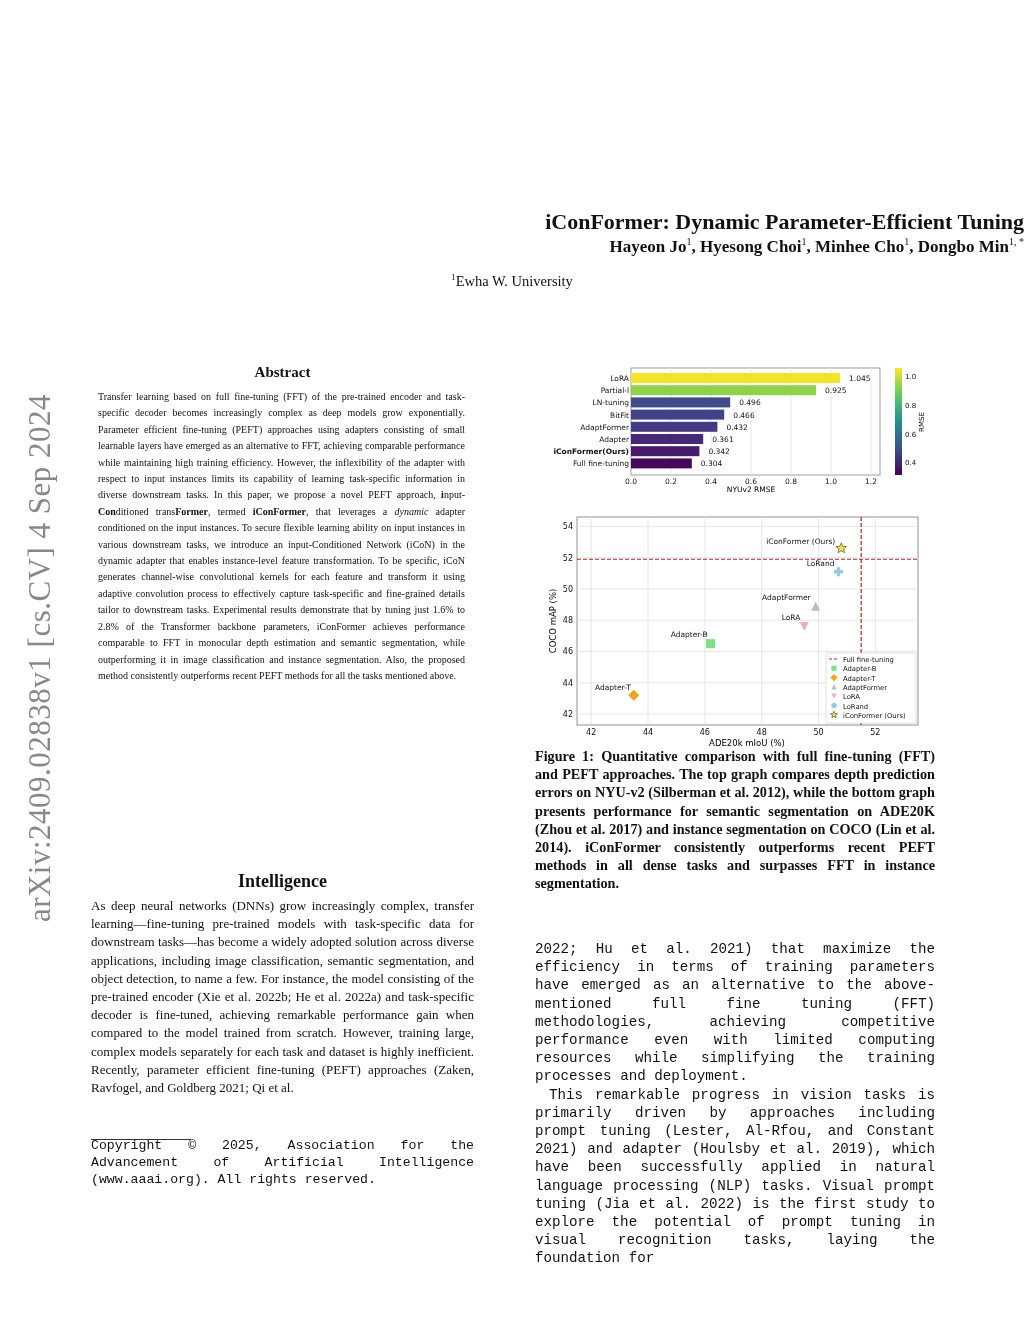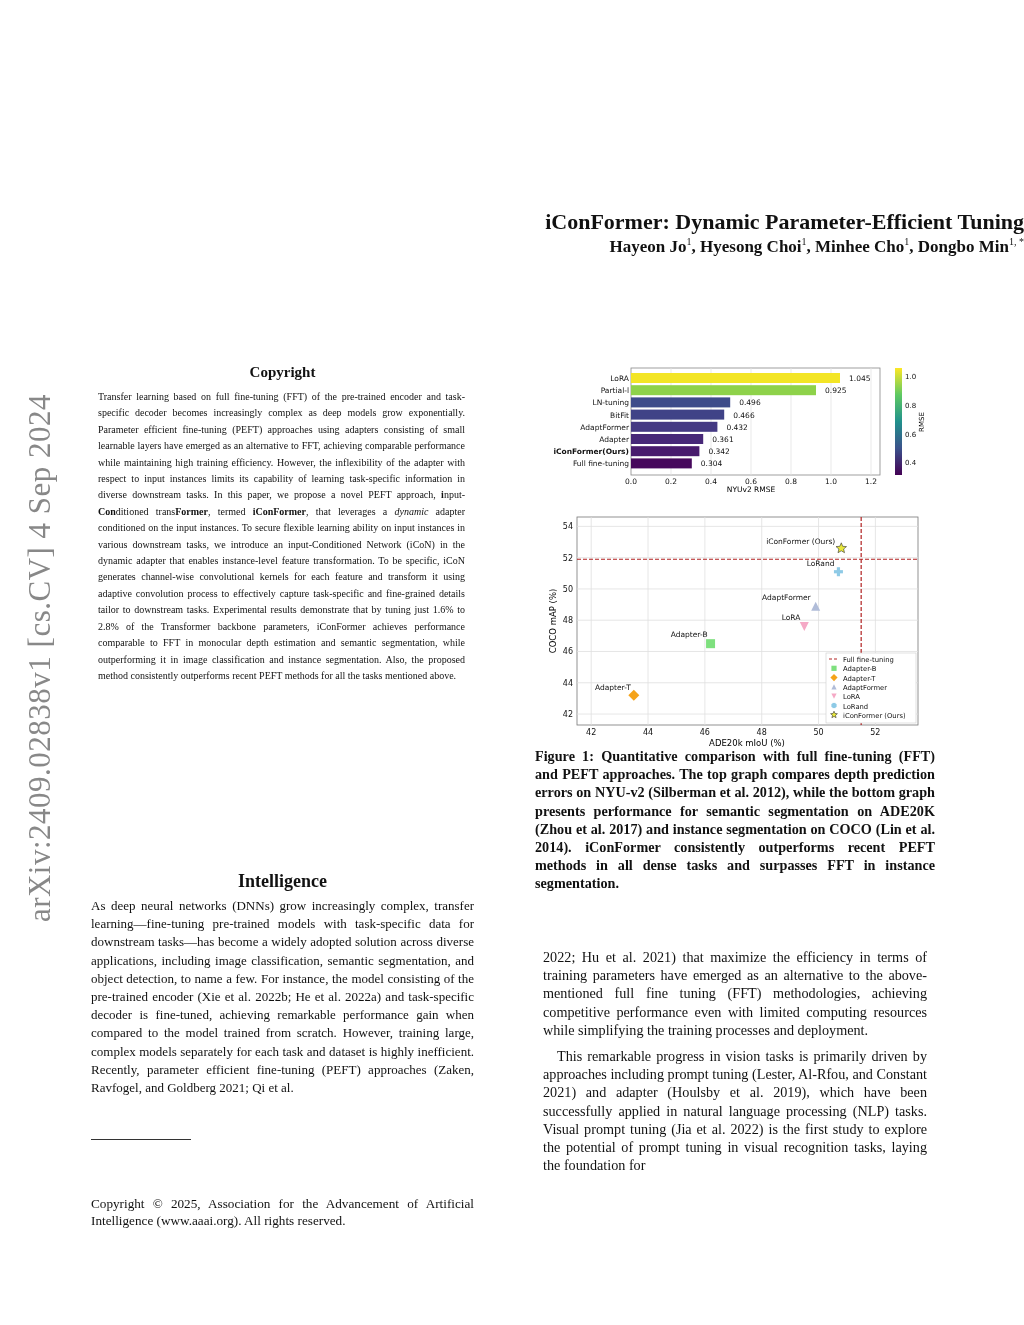--- a/index.html
+++ b/index.html
@@ -12,24 +12,24 @@
   .affil { position:absolute; left:0; right:0; top:268px; text-align:center; font-size:14.5px; line-height:18px; }
   .affil sup { font-size:9px; }
   .col-left { position:absolute; left:91px; width:383px; }
   .col-right { position:absolute; left:535px; width:400px; }
   .sec-head { text-align:center; font-weight:bold; }
   .abs-head { top:364px; font-size:15px; }
   .abstract { top:389px; left:98px; width:367px; font-size:10px; line-height:16.4px; text-align:justify; hyphens:auto; }
   .intro-head { top:871px; font-size:18px; }
   .intro { top:897px; font-size:13px; line-height:18.2px; text-align:justify; }
   .fn-rule { position:absolute; left:91px; top:1139px; width:100px; border-top:1px solid #333; }
-  .footnote { top:1195px; font-size:13.2px; line-height:17px; text-align:justify; }
+  .footnote { top:1137px; font-size:13.2px; line-height:17px; text-align:justify;font-family:Liberation Mono, monospace; }
   .caption { top:747px; font-size:14.2px; line-height:18.2px; text-align:justify;font-weight:bold; }
   .right-body { top:940px; font-size:14.2px; line-height:18.2px; text-align:justify; }
-  .right-body p { margin:8px; }
+  .right-body p { margin:0;font-family:Liberation Mono, monospace; }
   .right-body p.indent { text-indent:14px; }
   svg text { font-family:"DejaVu Sans", sans-serif; }
   .fig-top { position:absolute; left:540px; top:362px; }
   .fig-bot { position:absolute; left:540px; top:510px; }
 </style>
 </head>
 <body>
 
 <div class="arxiv">
     <span>arXiv:2409.02838v1  [cs.CV]  4 Sep 2024</span>
@@ -40,23 +40,24 @@
 </div>
 
 <div class="authors">
   <span>Hayeon Jo</span><sup>1</sup>,
   <span>Hyesong Choi</span><sup>1</sup>,
   <span>Minhee Cho</span><sup>1</sup>,
   <span>Dongbo Min</span><sup>1, *</sup>
 </div>
 
 <div class="affil">
-</div>
-
-<div class="col-left sec-head abs-head">Copyright</div>
+  <div><sup>1</sup><span>Ewha W. University</span></div>
+</div>
+
+<div class="col-left sec-head abs-head">Abstract</div>
 <div class="col-left abstract"><span>Transfer learning based on full fine-tuning (FFT) of the pre-trained encoder and task-specific decoder becomes increasingly complex as deep models grow exponentially. Parameter efficient fine-tuning (PEFT) approaches using adapters consisting of small learnable layers have emerged as an alternative to FFT, achieving comparable performance while maintaining high training efficiency. However, the inflexibility of the adapter with respect to input instances limits its capability of learning task-specific information in diverse downstream tasks. In this paper, we propose a novel PEFT approach, </span><b>i</b><span>nput-</span><b>Con</b><span>ditioned trans</span><b>Former</b><span>, termed </span><b>iConFormer</b><span>, that leverages a </span><i>dynamic</i><span> adapter conditioned on the input instances. To secure flexible learning ability on input instances in various downstream tasks, we introduce an input-Conditioned Network (iCoN) in the dynamic adapter that enables instance-level feature transformation. To be specific, iCoN generates channel-wise convolutional kernels for each feature and transform it using adaptive convolution process to effectively capture task-specific and fine-grained details tailor to downstream tasks. Experimental results demonstrate that by tuning just 1.6% to 2.8% of the Transformer backbone parameters, iConFormer achieves performance comparable to FFT in monocular depth estimation and semantic segmentation, while outperforming it in image classification and instance segmentation. Also, the proposed method consistently outperforms recent PEFT methods for all the tasks mentioned above.</span></div>
 
 <div class="col-left sec-head intro-head">Intelligence</div>
 <div class="col-left intro">As deep neural networks (DNNs) grow increasingly complex, transfer learning—fine-tuning pre-trained models with task-specific data for downstream tasks—has become a widely adopted solution across diverse applications, including image classification, semantic segmentation, and object detection, to name a few. For instance, the model consisting of the pre-trained encoder (Xie et al. 2022b; He et al. 2022a) and task-specific decoder is fine-tuned, achieving remarkable performance gain when compared to the model trained from scratch. However, training large, complex models separately for each task and dataset is highly inefficient. Recently, parameter efficient fine-tuning (PEFT) approaches (Zaken, Ravfogel, and Goldberg 2021; Qi et al.</div>
 
 <div class="fn-rule"></div>
 <div class="col-left footnote">Copyright © 2025, Association for the Advancement of Artificial Intelligence (www.aaai.org). All rights reserved.</div>
 
 <div class="fig-top">
 <svg width="400" height="135" viewBox="0 0 400 135">

